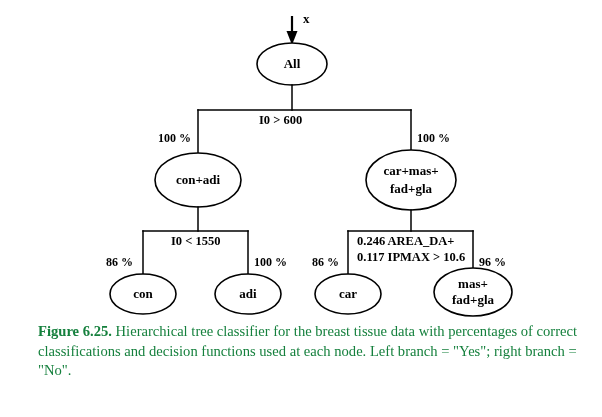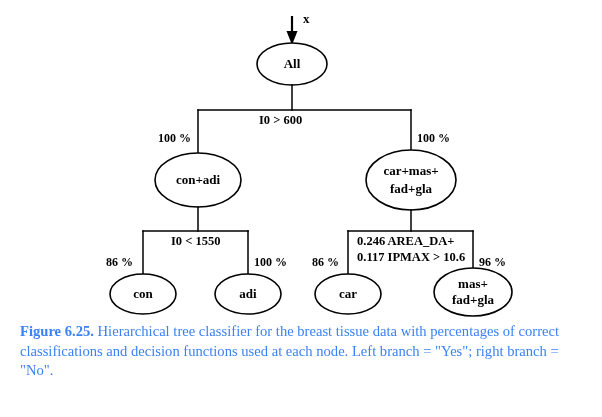--- a/index.html
+++ b/index.html
@@ -65,27 +65,27 @@
     fill: none;
     stroke-linecap: square;
   }
   .arrow-stem {
     stroke: #000000;
     stroke-width: 2.2;
     fill: none;
   }
   #caption {
     position: absolute;
-    left: 20px;
+    left: 38px;
     top: 322px;
     width: 562px;
     font-family: "Liberation Serif", "DejaVu Serif", serif;
     font-size: 14.6px;
     line-height: 19.5px;
-    color: #3b82f6;
+    color: #15803d;
     text-align: left;
   }
   #caption .cap-bold {
     font-weight: bold;
   }
 </style>
 </head>
 <body>
 
 <div id="figure-root">

